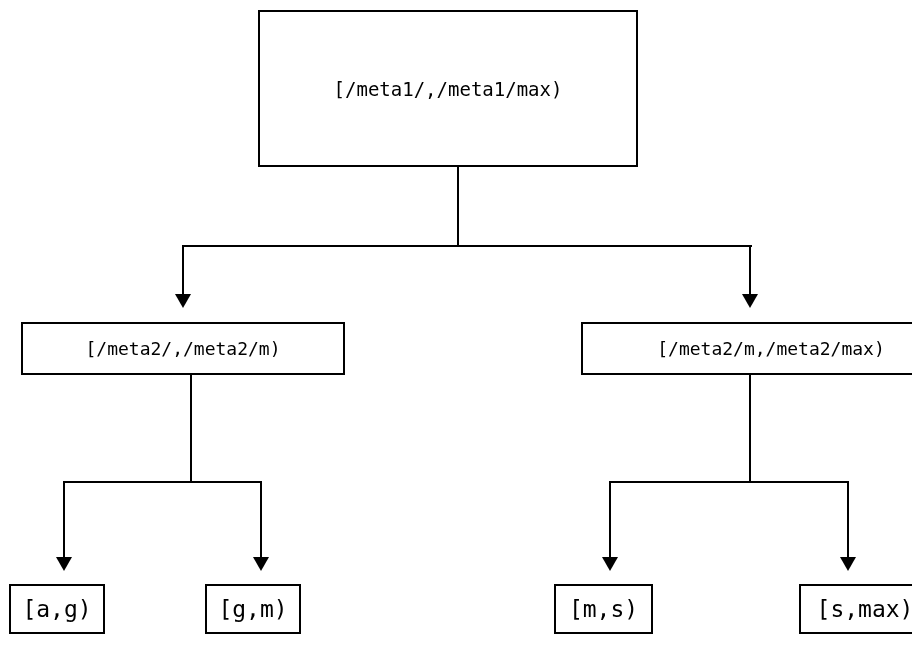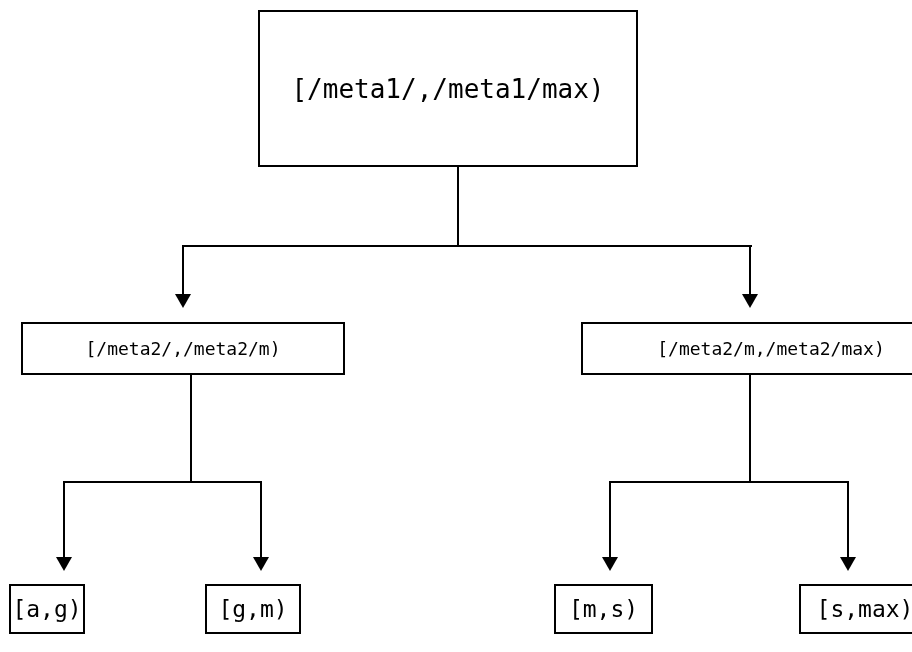--- a/index.html
+++ b/index.html
@@ -27,41 +27,41 @@
     justify-content: center;
     color: #000000;
     font-family: "DejaVu Sans Mono", "Liberation Mono", monospace;
     white-space: pre;
   }
   .node-root {
     left: 258px;
     top: 10px;
     width: 380px;
     height: 157px;
-    font-size: 26px;
+    font-size: 19px;
   }
   .node-mid {
     top: 322px;
     height: 53px;
     font-size: 18px;
   }
   .node-mid-left {
     left: 21px;
     width: 324px;
   }
   .node-mid-right {
     left: 581px;
     width: 380px;
   }
   .node-leaf {
     top: 584px;
     height: 50px;
     font-size: 23px;
   }
-  .leaf-ag   { left: 9px;   width: 76px; }
+  .leaf-ag   { left: 9px;   width: 96px; }
   .leaf-gm   { left: 205px; width: 96px; }
   .leaf-ms   { left: 554px; width: 99px; }
   .leaf-smax { left: 799px; width: 118px; padding-left: 14px; }
 
   .edge-v {
     position: absolute;
     width: 2px;
     background: #000000;
   }
   .edge-h {

